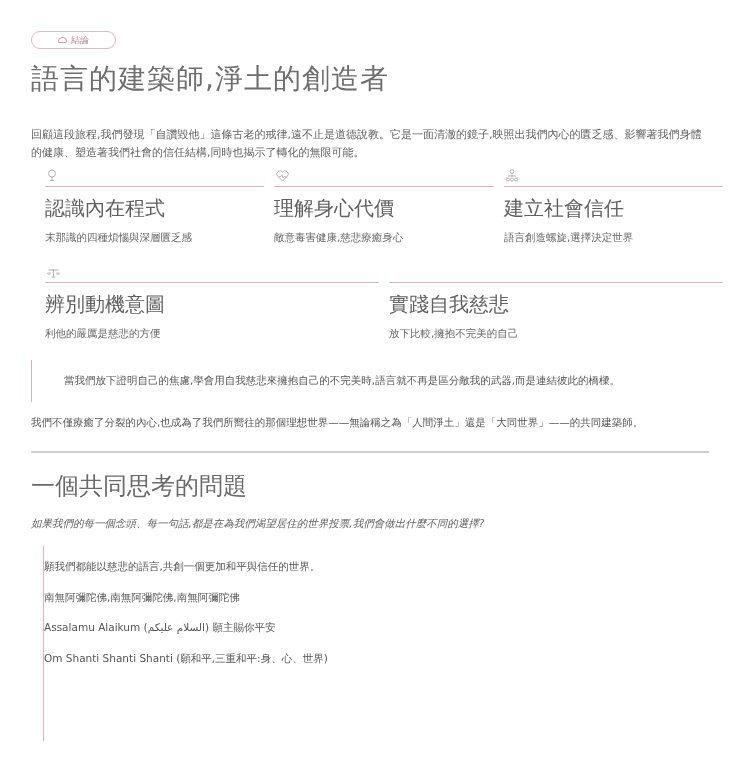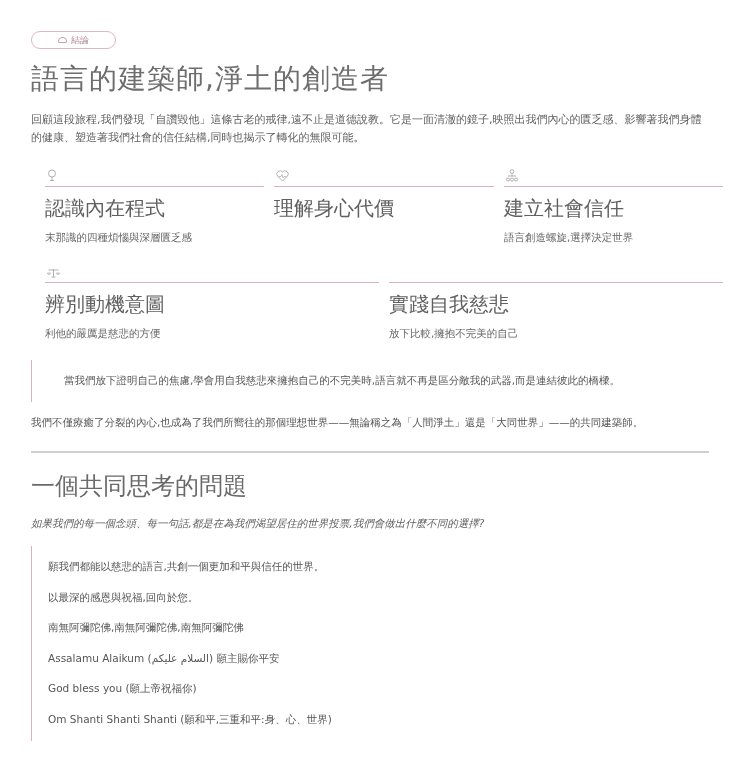--- a/index.html
+++ b/index.html
@@ -51,21 +51,21 @@
       font-size: 28px;
       font-weight: normal;
       color: #6e6e6e;
       letter-spacing: 1px;
       white-space: nowrap;
       line-height: 46px;
     }
     .intro {
       position: absolute;
       left: 0;
-      top: 111px;
+      top: 126px;
       width: 680px;
       margin: 0;
       font-size: 11px;
       line-height: 18px;
       color: #606060;
     }
     .card {
       position: absolute;
       margin-left: 14px;
     }
@@ -140,27 +140,26 @@
       position: absolute;
       left: 0;
       top: 517px;
       font-size: 10.5px;
       font-style: italic;
       color: #606060;
       white-space: nowrap;
     }
     .blessings {
       position: absolute;
-      left: 0;
+      left: 12px;
       top: 546px;
       width: 678px;
       height: 195px;
       border-left: 1px solid #d9b3bb;
       box-sizing: border-box;
-      padding-left: 16px;
       padding-top: 13px;
     }
     .blessings .bline {
       font-size: 10.5px;
       color: #555555;
       height: 30.5px;
       line-height: 14px;
       white-space: nowrap;
     }
     svg { display: block; }
@@ -198,20 +197,21 @@
     <div class="icon-row">
       <span>
         <svg width="13" height="12" viewBox="0 0 13 12">
             <path d="M6.5 11 L1.5 6 A3 3 0 0 1 6.5 2 A3 3 0 0 1 11.5 6 Z" fill="none" stroke="#b0b0b0" stroke-width="1"></path>
             <polyline points="3,6.5 5,6.5 6,4.5 7,8 8,6.5 10,6.5" fill="none" stroke="#b0b0b0" stroke-width="0.8"></polyline>
           </svg>
       </span>
     </div>
     <div class="line"></div>
     <h3 class="card-title">理解身心代價</h3>
+    <p class="card-sub">敵意毒害健康,慈悲療癒身心</p>
   </div>
 
   <div class="card" style="left:459px; top:166px; width:219px;">
     <div class="icon-row">
       <span>
         <svg width="12" height="13" viewBox="0 0 12 13">
             <circle cx="6" cy="2.5" r="1.8" fill="none" stroke="#b0b0b0" stroke-width="1"></circle>
             <line x1="6" y1="4.5" x2="6" y2="7" stroke="#b0b0b0" stroke-width="1"></line>
             <line x1="2" y1="7" x2="10" y2="7" stroke="#b0b0b0" stroke-width="1"></line>
             <circle cx="2" cy="10.5" r="1.5" fill="none" stroke="#b0b0b0" stroke-width="1"></circle>
@@ -256,20 +256,18 @@
   <p class="closing" style="margin:0;">我們不僅療癒了分裂的內心,也成為了我們所嚮往的那個理想世界——無論稱之為「人間淨土」還是「大同世界」——的共同建築師。</p>
 
   <div class="divider"></div>
 
   <h2 class="section-title">一個共同思考的問題</h2>
 
   <p class="question" style="margin:0;font-style:italic;">如果我們的每一個念頭、每一句話,都是在為我們渴望居住的世界投票,我們會做出什麼不同的選擇?</p>
 
   <div class="blessings">
     <div class="bline">願我們都能以慈悲的語言,共創一個更加和平與信任的世界。</div>
-    <div class="bline">以最深的感恩與祝福,回向於您。</div>
     <div class="bline">南無阿彌陀佛,南無阿彌陀佛,南無阿彌陀佛</div>
     <div class="bline">Assalamu Alaikum (السلام عليكم) 願主賜你平安</div>
-    <div class="bline">God bless you (願上帝祝福你)</div>
     <div class="bline">Om Shanti Shanti Shanti (願和平,三重和平:身、心、世界)</div>
   </div>
 
 </div>
 
 </body></html>

